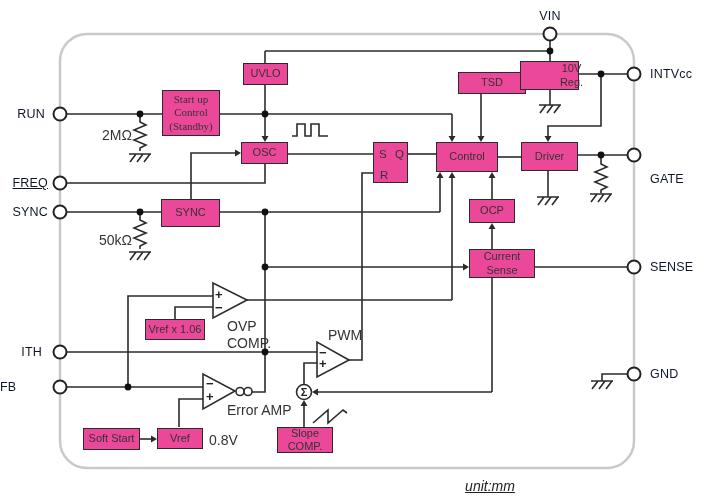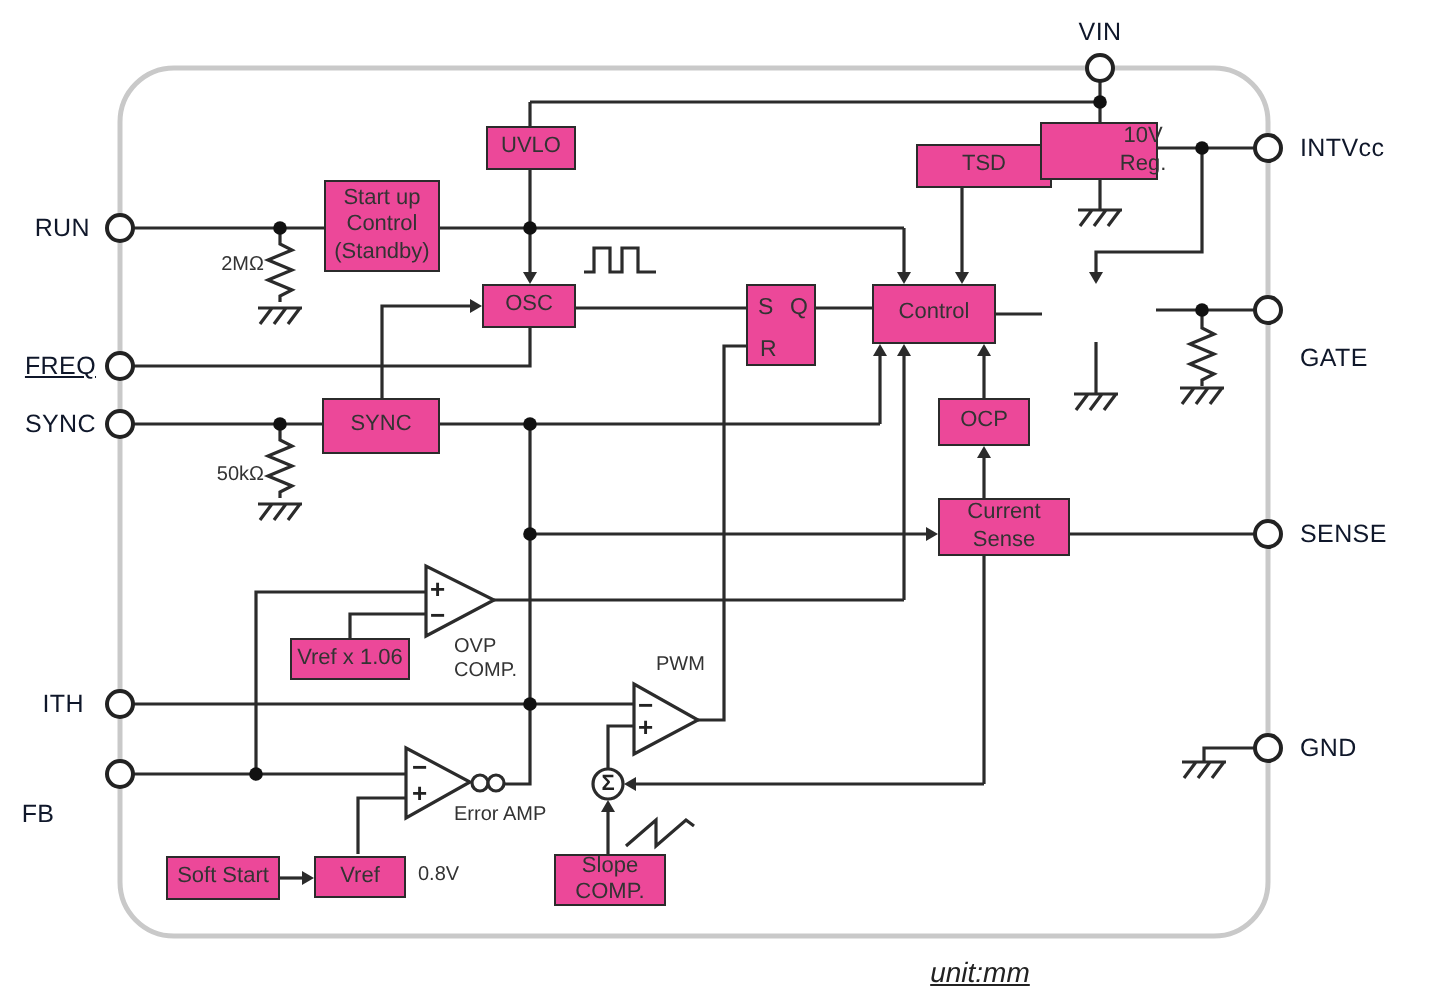--- a/index.html
+++ b/index.html
@@ -2,21 +2,21 @@
 <html><head>
 <meta charset="utf-8">
 <style>
   html,body{margin:0;padding:0;background:#fff;}
   #stage{position:relative;width:726px;height:501px;background:#fff;overflow:hidden;
          font-family:"Liberation Sans", sans-serif;color:#333;}
   #wires{position:absolute;left:0;top:0;}
   .box{position:absolute;border:1.5px solid #2b2b2b;background:#ec4899;color:#333;
        display:flex;align-items:center;justify-content:center;text-align:center;
        font-size:11px;line-height:1.22;white-space:pre-line;box-sizing:border-box;}
-  .lbl{position:absolute;font-size:10px;line-height:1.2;white-space:pre-line;color:#333;}
+  .lbl{position:absolute;font-size:14px;line-height:1.2;white-space:pre-line;color:#333;}
   .pin{position:absolute;font-size:12.5px;color:#0f172a;letter-spacing:.2px;}
   .sign{position:absolute;font-size:13px;font-weight:bold;line-height:1;color:#222;}
   .sqr{position:absolute;font-size:11.5px;color:#333;line-height:1;}
   .caption{position:absolute;font-style:italic;font-size:14px;color:#222;}
   .sum-glyph{position:absolute;font-size:11px;font-weight:bold;color:#222;text-align:center;line-height:1;}
 </style>
 </head>
 <body>
 
 <div id="stage">
@@ -155,25 +155,26 @@
       <circle cx="634" cy="74" r="6.5"></circle>
       <circle cx="634" cy="155" r="6.5"></circle>
       <circle cx="634" cy="267" r="6.5"></circle>
       <circle cx="634" cy="374" r="6.5"></circle>
     </g>
   </svg>
 
   <div class="box" style="left:243px;top:63px;width:45px;height:22px;">UVLO</div>
   <div class="box" style="left:458px;top:72px;width:68px;height:22px;">TSD</div>
   <div class="box" style="left:520px;top:61px;width:59px;height:29px;padding-left:44px;">10V Reg.</div>
-  <div class="box" style="left:162px;top:90px;width:58px;height:46px;">Start up
+  <div class="box" style="left:162px;top:90px;width:58px;height:46px;font-family:Liberation Serif, serif;">Start up
 Control
 (Standby)</div>
   <div class="box" style="left:241px;top:142px;width:47px;height:22px;">OSC</div>
   <div class="box" style="left:436px;top:142px;width:62px;height:30px;">Control</div>
+  <div class="box" style="left:521px;top:142px;width:57px;height:29px;">Driver</div>
   <div class="box" style="left:161px;top:199px;width:59px;height:28px;">SYNC</div>
   <div class="box" style="left:469px;top:199px;width:46px;height:24px;">OCP</div>
   <div class="box" style="left:469px;top:249px;width:66px;height:29px;">Current
 Sense</div>
   <div class="box" style="left:145px;top:319px;width:60px;height:21px;">Vref x 1.06</div>
   <div class="box" style="left:83px;top:428px;width:57px;height:22px;">Soft Start</div>
   <div class="box" style="left:157px;top:428px;width:46px;height:21px;">Vref</div>
   <div class="box" style="left:277px;top:427px;width:56px;height:26px;">Slope
 COMP.</div>
 
@@ -199,21 +200,21 @@
   <div class="lbl" style="left:209px;top:432px;">0.8V</div>
 
   <div class="lbl" style="left:100px;top:127px;width:32px;text-align:right;">2MΩ</div>
   <div class="lbl" style="left:96px;top:232px;width:36px;text-align:right;">50kΩ</div>
 
   <div class="pin" style="left:530px;top:9px;width:40px;text-align:center;">VIN</div>
   <div class="pin" style="left:0;top:107px;width:45px;text-align:right;">RUN</div>
   <div class="pin" style="left:0;top:176px;width:48px;text-align:right;text-decoration:underline;">FREQ</div>
   <div class="pin" style="left:0;top:205px;width:48px;text-align:right;">SYNC</div>
   <div class="pin" style="left:0;top:345px;width:42px;text-align:right;">ITH</div>
-  <div class="pin" style="left:0;top:400px;width:38px;text-align:center;">FB</div>
+  <div class="pin" style="left:0;top:380px;width:38px;text-align:left;">FB</div>
   <div class="pin" style="left:650px;top:67px;">INTVcc</div>
   <div class="pin" style="left:650px;top:148px;margin-top:24px;">GATE</div>
   <div class="pin" style="left:650px;top:260px;">SENSE</div>
   <div class="pin" style="left:650px;top:367px;">GND</div>
 
   <div class="caption" style="left:445px;top:478px;width:90px;text-align:center;text-decoration:underline;">unit:mm</div>
 
 </div>
 
 </body></html>

